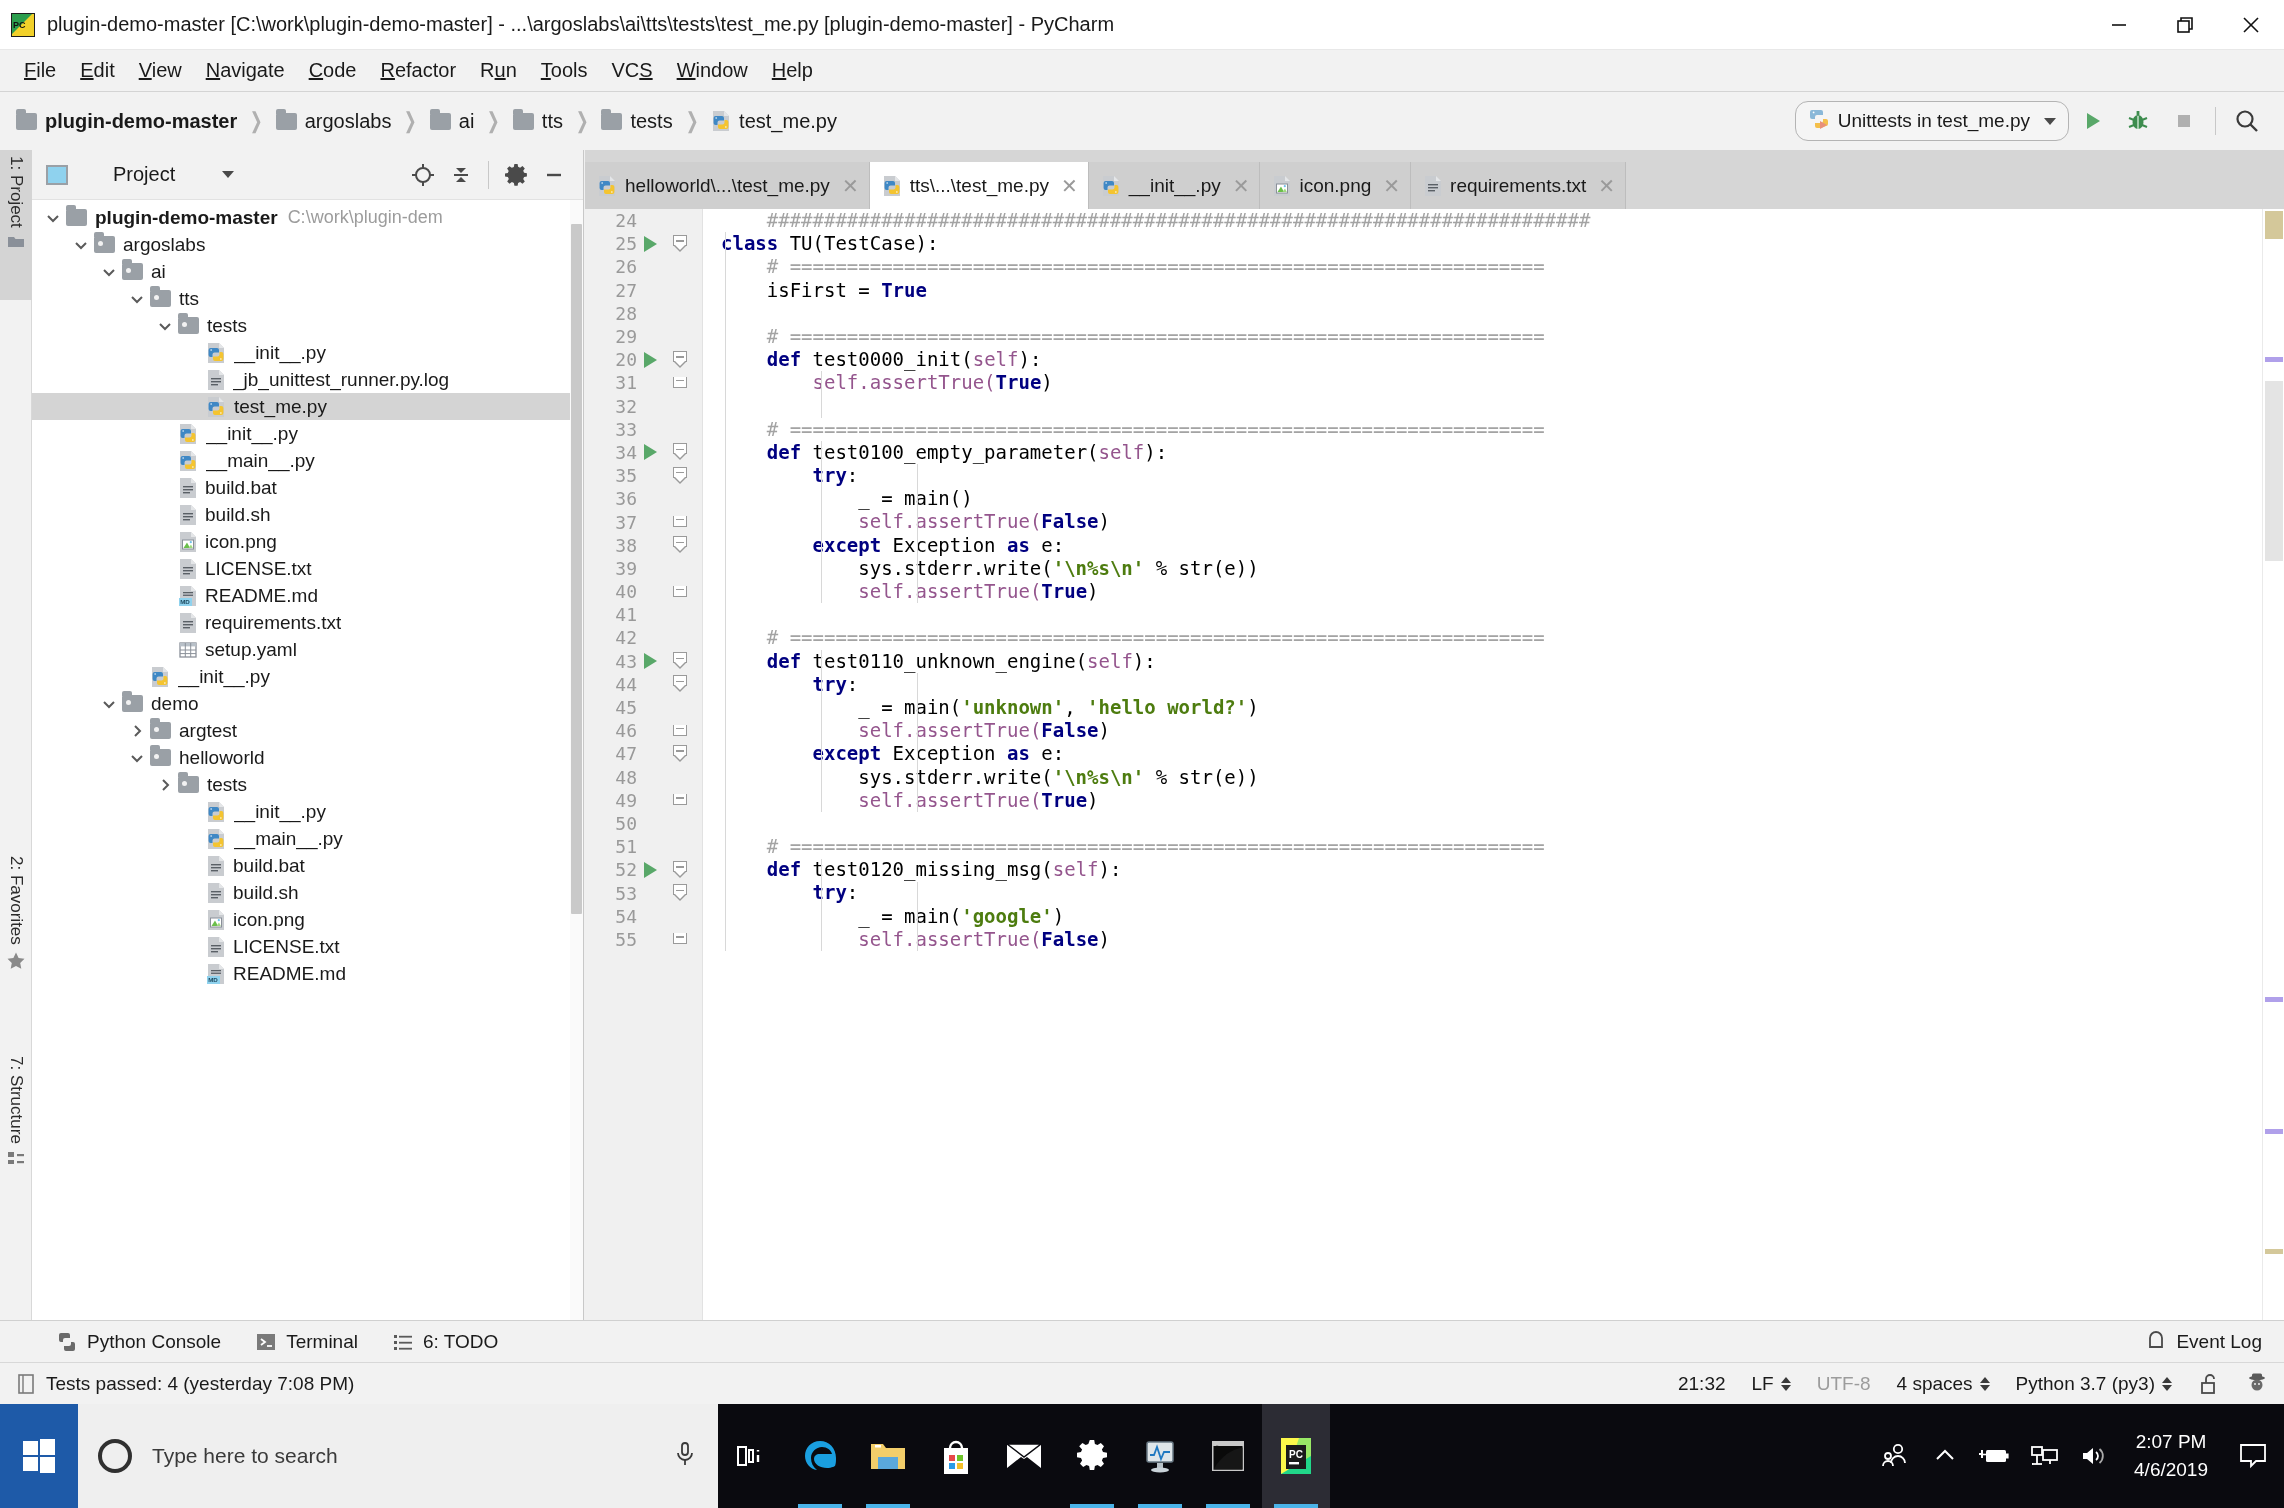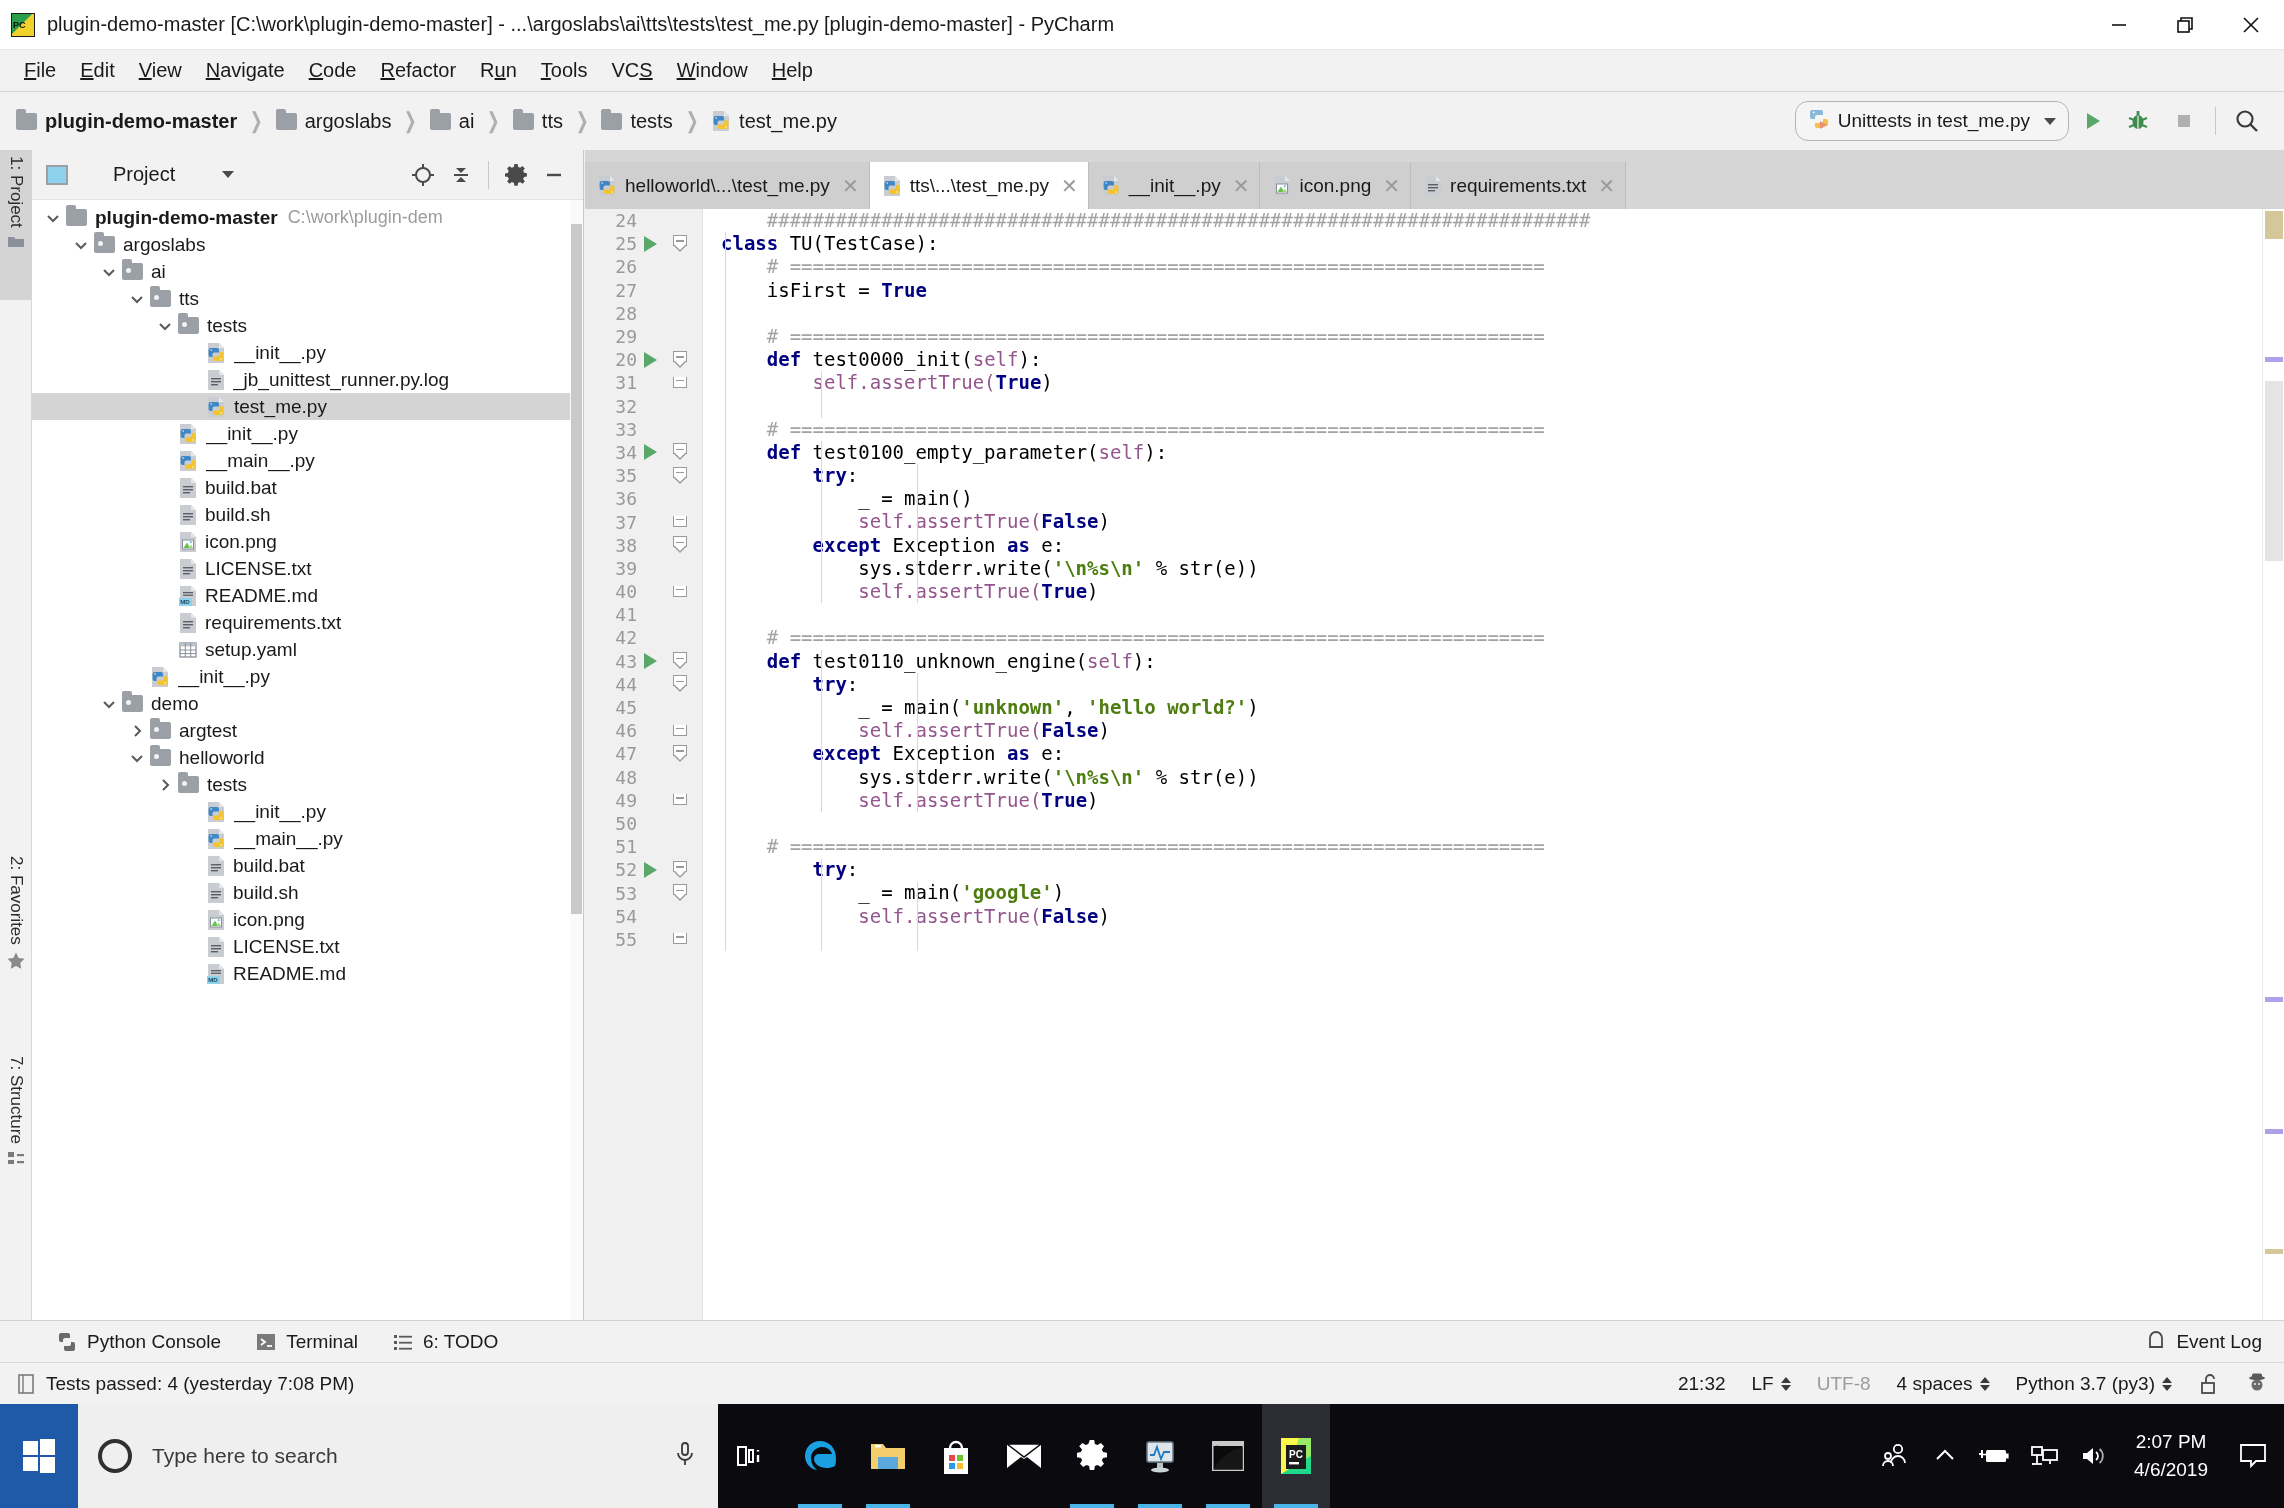--- a/index.html
+++ b/index.html
@@ -1177,20 +1177,21 @@
           <div class="cline"><span class="pl">    </span><span class="cm"># ==================================================================</span></div>
           <div class="cline"><span class="pl">    </span><span class="k">def </span><span class="pl">test0110_unknown_engine(</span><span class="sf">self</span><span class="pl">):</span></div>
           <div class="cline"><span class="pl">        </span><span class="k">try</span><span class="pl">:</span></div>
           <div class="cline"><span class="pl">            _ = main(</span><span class="st">'unknown'</span><span class="pl">, </span><span class="st">'hello world?'</span><span class="pl">)</span></div>
           <div class="cline"><span class="pl">            </span><span class="sf">self</span><span class="sf">.assertTrue(</span><span class="bi">False</span><span class="pl">)</span></div>
           <div class="cline"><span class="pl">        </span><span class="k">except </span><span class="pl">Exception </span><span class="k">as </span><span class="pl">e:</span></div>
           <div class="cline"><span class="pl">            sys.stderr.write(</span><span class="st">'\n%s\n'</span><span class="pl"> % str(e))</span></div>
           <div class="cline"><span class="pl">            </span><span class="sf">self</span><span class="sf">.assertTrue(</span><span class="bi">True</span><span class="pl">)</span></div>
           <div class="cline">&nbsp;</div>
           <div class="cline"><span class="pl">    </span><span class="cm"># ==================================================================</span></div>
+          <div class="cline"><span class="pl">    </span><span class="k">def </span><span class="pl">test0120_missing_msg(</span><span class="sf">self</span><span class="pl">):</span></div>
           <div class="cline"><span class="pl">        </span><span class="k">try</span><span class="pl">:</span></div>
           <div class="cline"><span class="pl">            _ = main(</span><span class="st">'google'</span><span class="pl">)</span></div>
           <div class="cline"><span class="pl">            </span><span class="sf">self</span><span class="sf">.assertTrue(</span><span class="bi">False</span><span class="pl">)</span></div>
           <div class="indent-guide" style="left: 22px; top: 23.2px; height: 719.2px;"></div>
           <div class="indent-guide" style="left: 118px; top: 162.4px; height: 46.4px;"></div>
           <div class="indent-guide" style="left: 118px; top: 232px; height: 162.4px;"></div>
           <div class="indent-guide" style="left: 214px; top: 255.2px; height: 69.6px;"></div>
           <div class="indent-guide" style="left: 214px; top: 324.8px; height: 69.6px;"></div>
           <div class="indent-guide" style="left: 118px; top: 440.8px; height: 162.4px;"></div>
           <div class="indent-guide" style="left: 214px; top: 464px; height: 69.6px;"></div>

